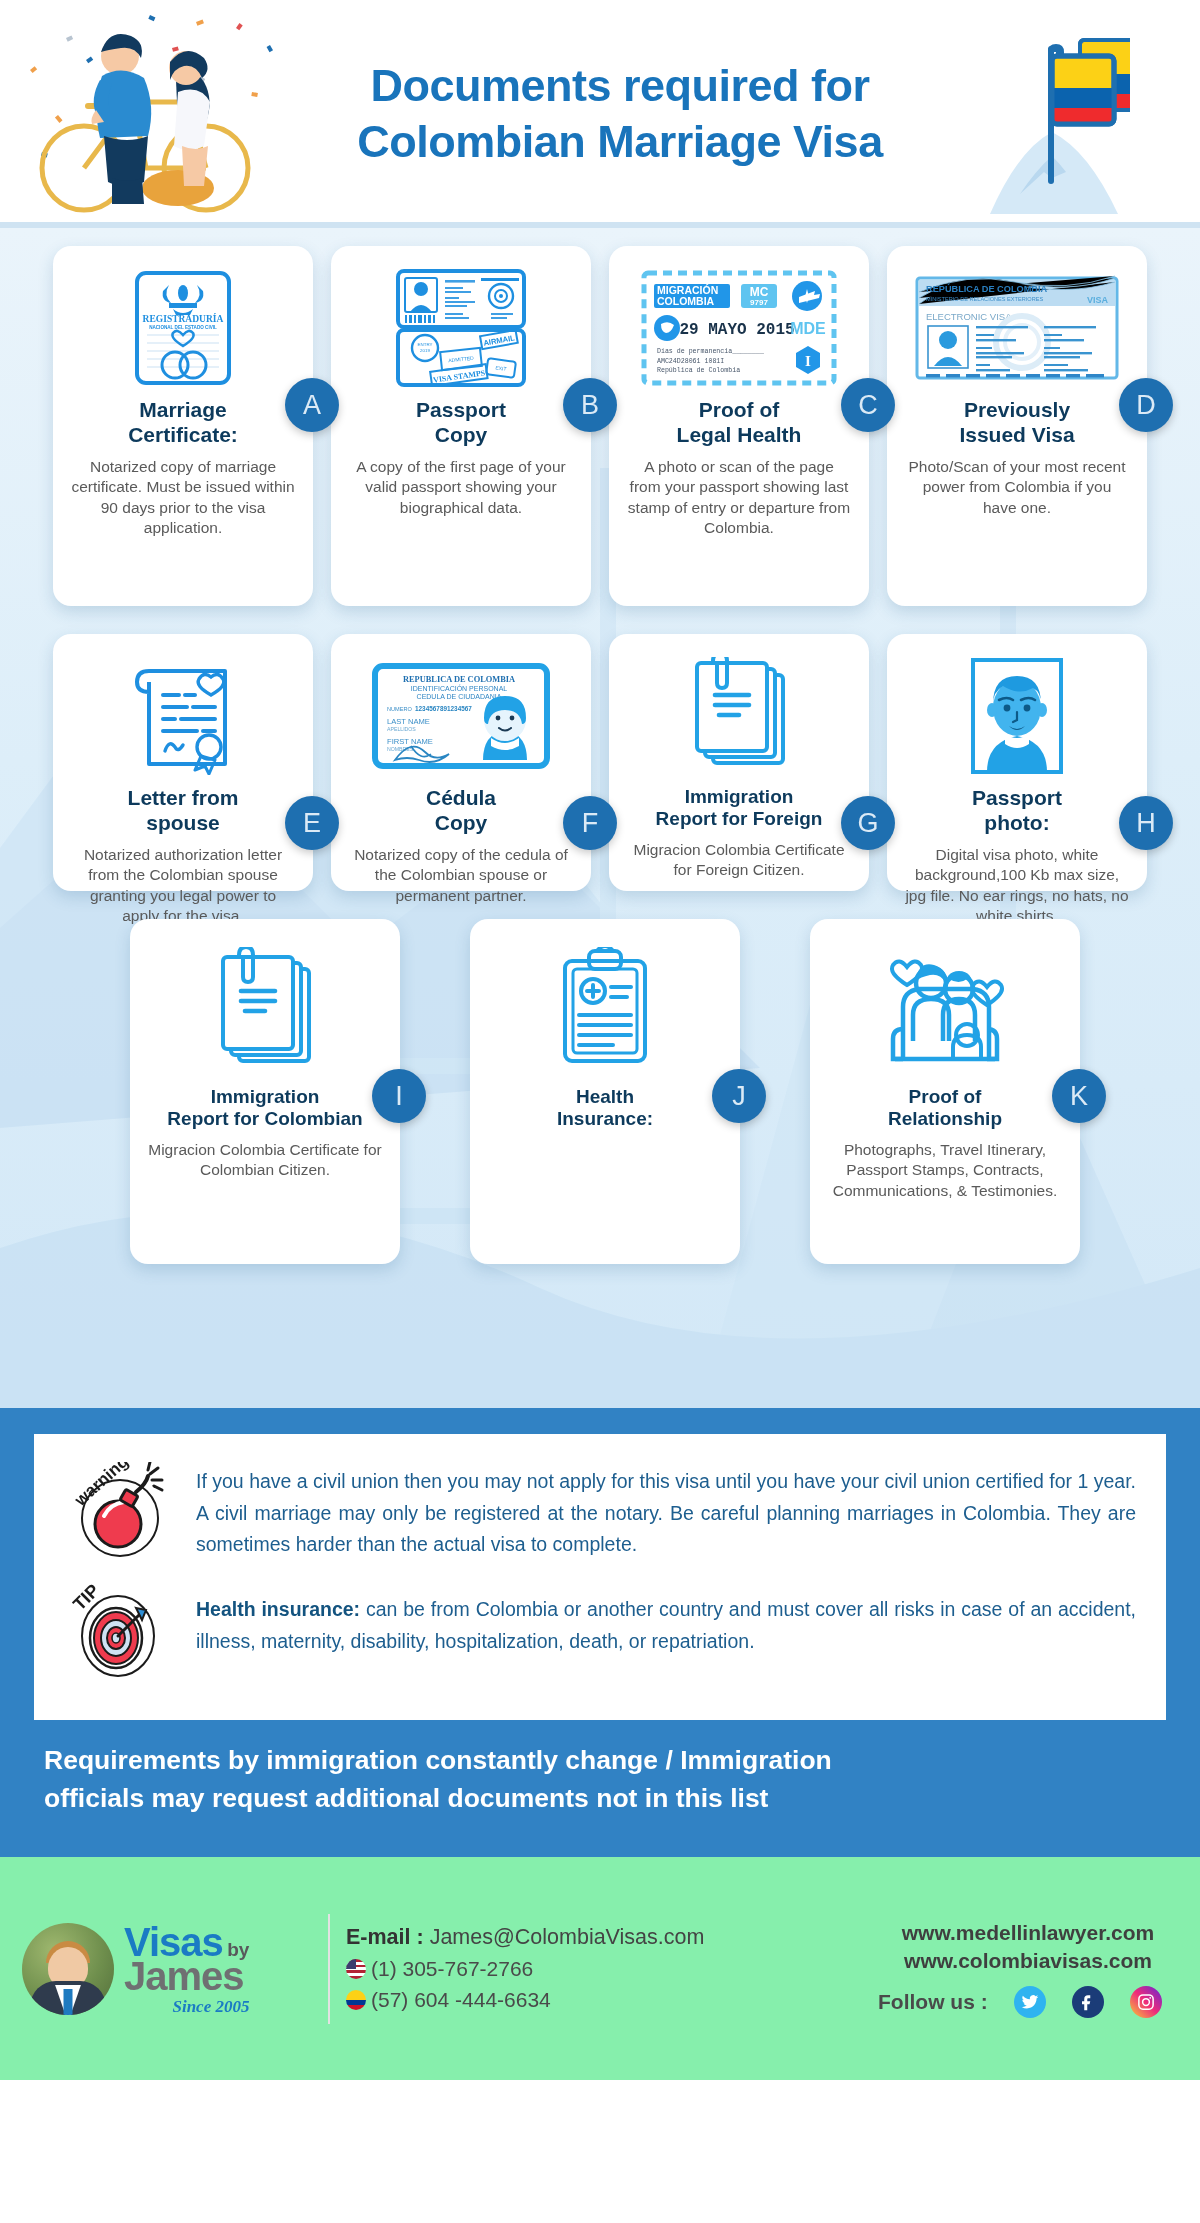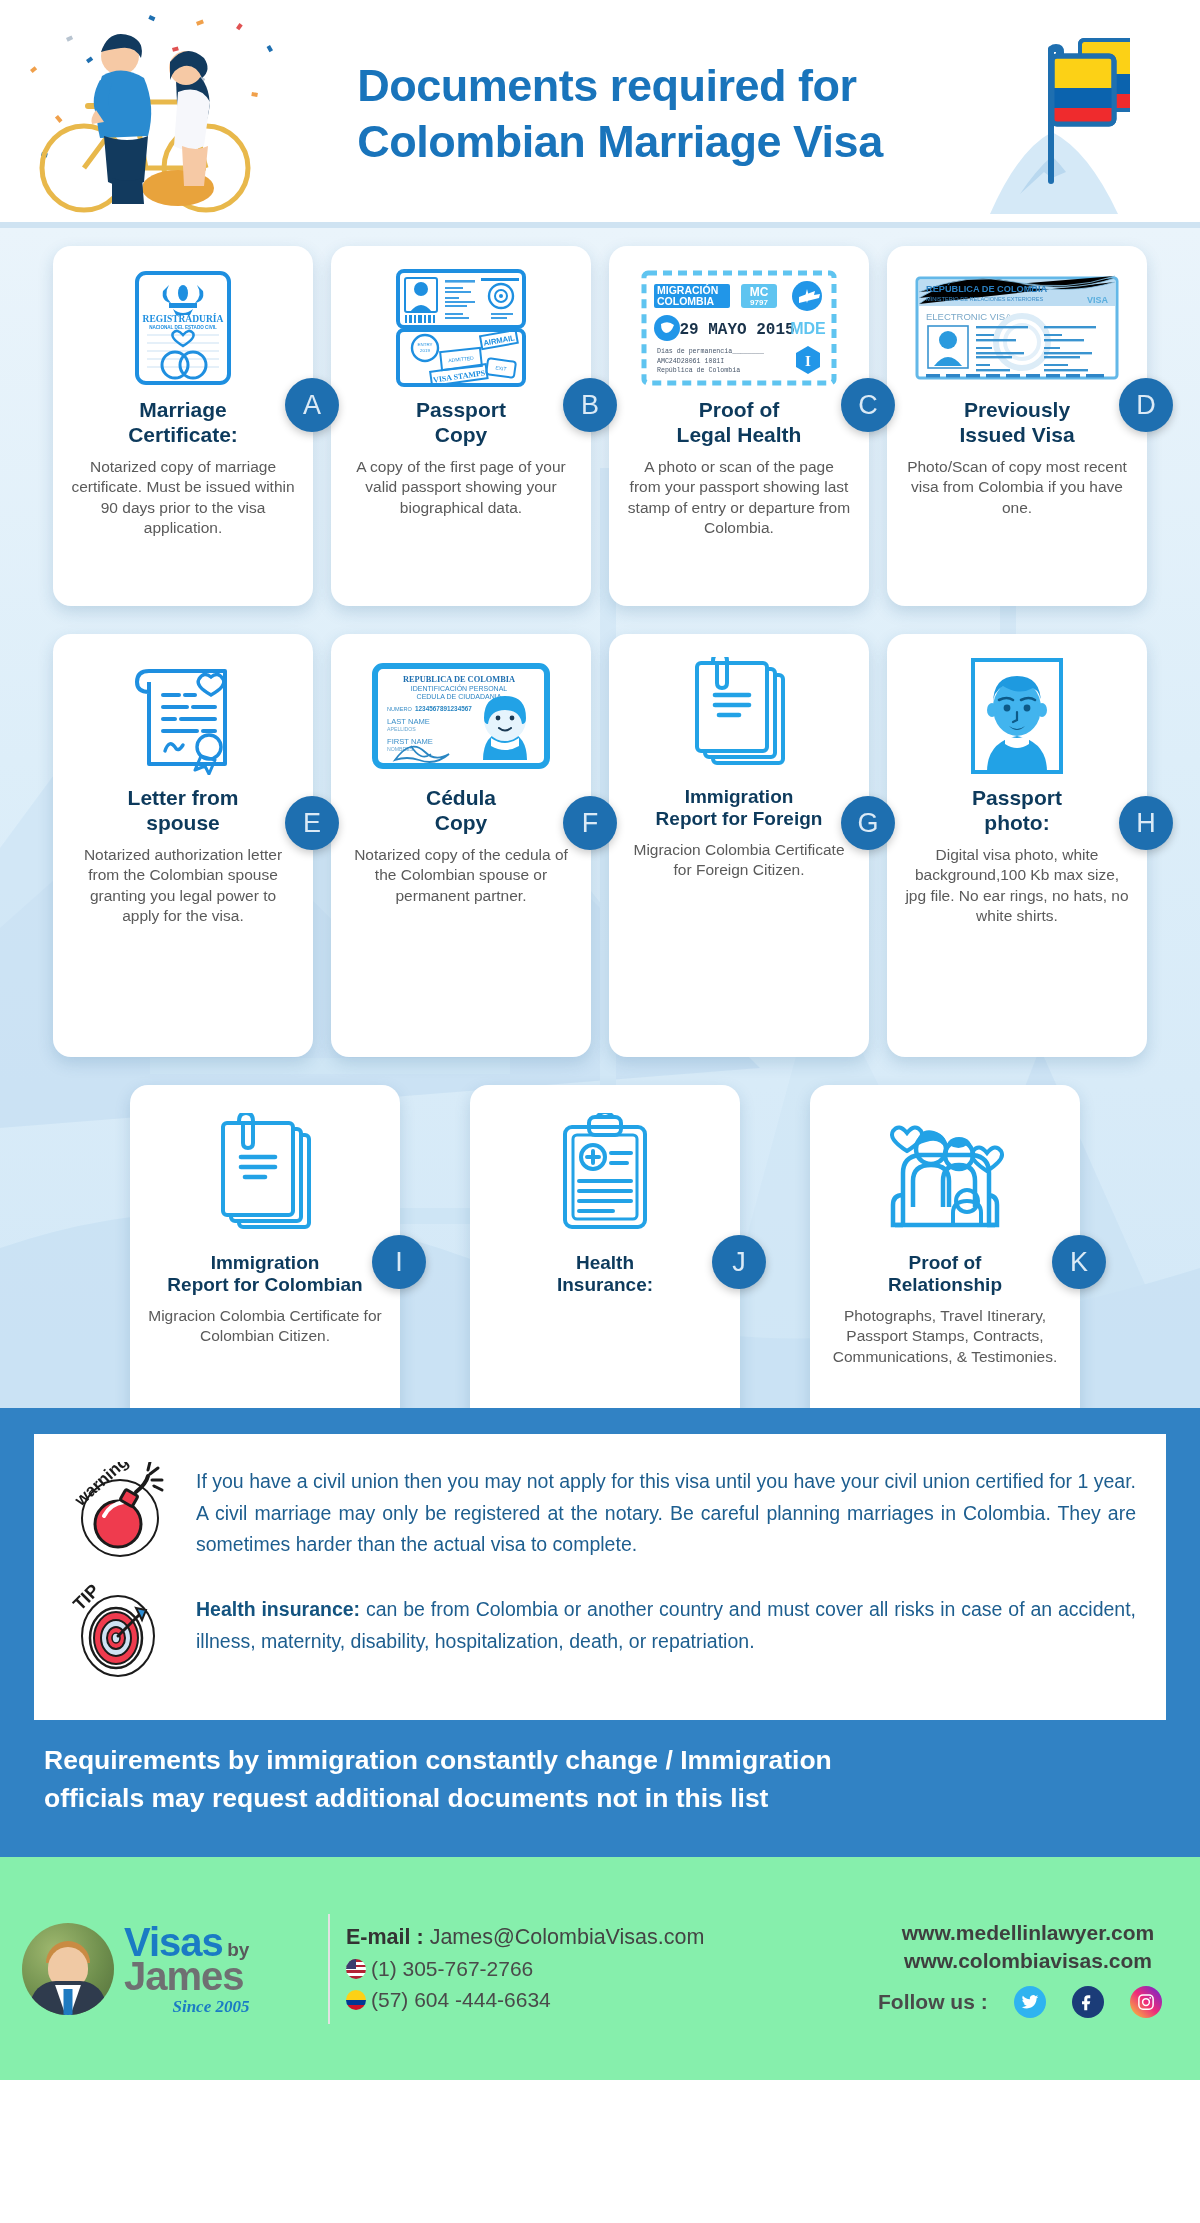--- a/index.html
+++ b/index.html
@@ -26,20 +26,21 @@
     justify-content: center;
     overflow: hidden;
   }
   .confetti { position: absolute; pointer-events: none; }
   .hdr-illustration {
     position: absolute;
     left: 28px; top: 10px;
     width: 240px; height: 210px;
   }
   .hdr-title {
+    text-align: center;
     color: #1974bb;
     font-size: 45px;
     font-weight: bold;
     line-height: 1.25;
     letter-spacing: -0.5px;
     margin-left: 40px;
   }
   .hdr-flag {
     position: absolute;
     right: 70px; top: 18px;
@@ -73,21 +74,21 @@
   .card {
     position: relative;
     width: 260px;
     background: #ffffff;
     border-radius: 18px;
     box-shadow: 0 6px 16px rgba(30,90,140,0.18);
     padding: 22px 16px 22px;
     text-align: center;
   }
   .card.r1 { height: 360px; }
-  .card.r2 { height: 423px; }
+  .card.r2 { height: 257px; }
   .card.r3 { height: 345px; width: 270px; }
 
   .card-icon {
     height: 120px;
     display: flex;
     align-items: center;
     justify-content: center;
     margin-bottom: 10px;
   }
   .card.r3 .card-icon { height: 135px; }
@@ -531,21 +532,21 @@
                 <rect x="132" y="104" width="14" height="3.4"></rect>
                   <rect x="152" y="104" width="14" height="3.4"></rect>
                 <rect x="172" y="104" width="18" height="3.4"></rect>
               </g>
             </svg>
           </div>
           <div class="card-title">
             <div>Previously</div>
             <div>Issued Visa</div>
           </div>
-          <div class="card-desc">Photo/Scan of copy most recent visa from Colombia if you have one.</div>
+          <div class="card-desc">Photo/Scan of your most recent power from Colombia if you have one.</div>
           <div class="badge">D</div>
         </div>
       </div>
 
       <div class="row row2">
 
         <div class="card r2">
           <div class="card-icon">
             <svg width="112" height="118" viewBox="0 0 112 118">
               <path d="M22 14 q-12 0 -12 11 q0 10 12 10 v72 h76 V14 z" fill="none" stroke="#1e8fe0" stroke-width="4" stroke-linejoin="round"></path>

